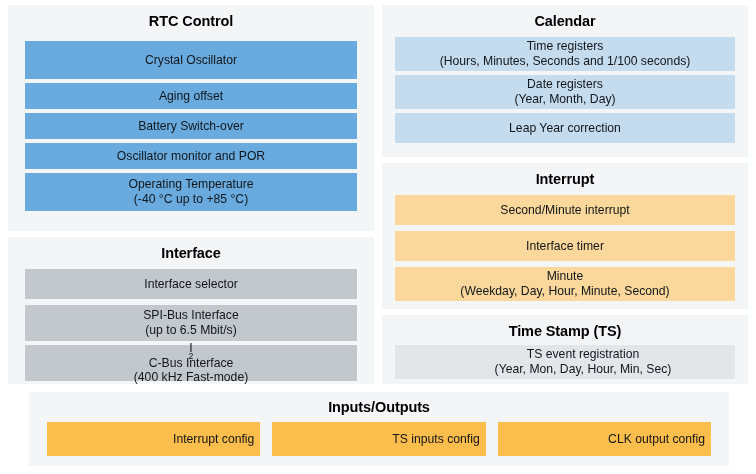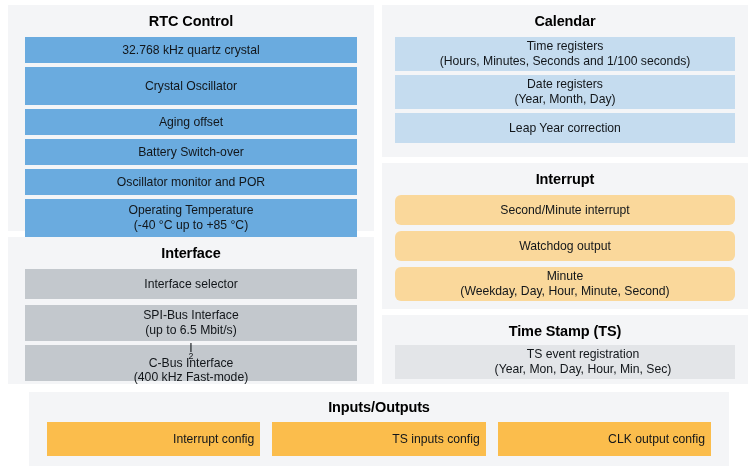--- a/index.html
+++ b/index.html
@@ -47,21 +47,21 @@
     font-size: 12.2px;
     line-height: 1.22;
     color: #12161a;
     box-sizing: border-box;
     padding: 2px 6px;
   }
   .row span { display: block; }
   .blue   { background: #6aabdf; }
   .lblue  { background: #c5dcef; }
   .gray   { background: #c3c8cd; }
-  .amber  { background: #fad89b; border-radius: 6px; }
+  .amber  { background: #fad89b; }
   .gold   { background: #fbbd4c; }
   .tsrow  { background: #e3e5e8; padding-left: 42px; }
 
   
   #panel-rtc { left: 8px;  top: 5px;   width: 366px; height: 226px; }
   #panel-rtc .panel-title { margin-top: 9px; }
   #panel-rtc .rows { top: 32px; left: 17px; width: 332px; }
 
   
   #panel-interface { left: 8px; top: 237px; width: 366px; height: 147px; }
@@ -105,23 +105,20 @@
   .sup { font-size: 0.72em; vertical-align: super; line-height: 0; }
 </style>
 </head>
 <body>
 
 <div class="diagram">
 
   <section class="panel" id="panel-rtc">
     <div class="panel-title">RTC Control</div>
     <div class="rows">
-      <div class="row blue" style="height:26px">
-        <span>32.768 kHz quartz crystal</span>
-      </div>
       <div class="row blue gapsm" style="height:38px;flex-direction:column">
         <span>Crystal Oscillator</span>
       </div>
       <div class="row blue gapsm" style="height:26px">
         <span>Aging offset</span>
       </div>
       <div class="row blue gapsm" style="height:26px">
         <span>Battery Switch-over</span>
       </div>
       <div class="row blue gapsm" style="height:26px">
@@ -172,21 +169,21 @@
     </div>
   </section>
 
   <section class="panel" id="panel-interrupt">
     <div class="panel-title">Interrupt</div>
     <div class="rows">
       <div class="row amber" style="height:30px">
         <span>Second/Minute interrupt</span>
       </div>
       <div class="row amber gaplg" style="height:30px">
-        <span>Watchdog output</span>
+        <span>Interface timer</span>
       </div>
       <div class="row amber gaplg" style="height:34px;flex-direction:column">
         <span>Minute</span>
         <span>(Weekday, Day, Hour, Minute, Second)</span>
       </div>
     </div>
   </section>
 
   <section class="panel" id="panel-ts">
     <div class="panel-title">Time Stamp (TS)</div>

